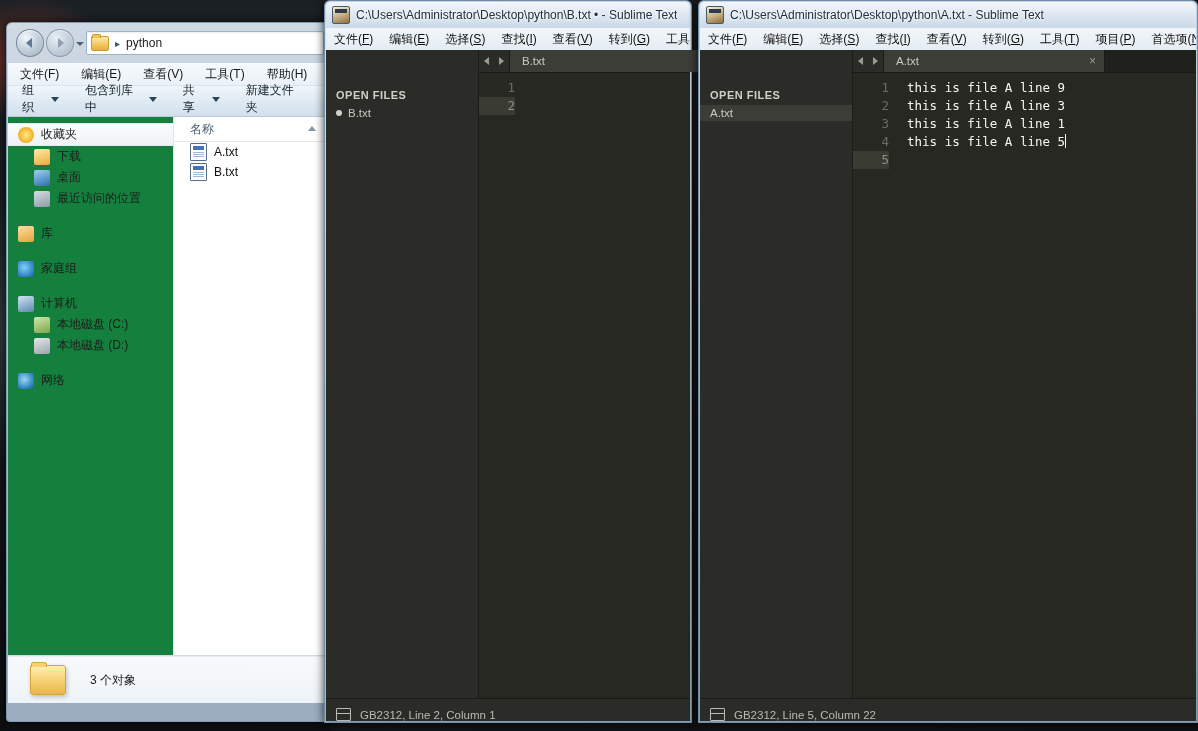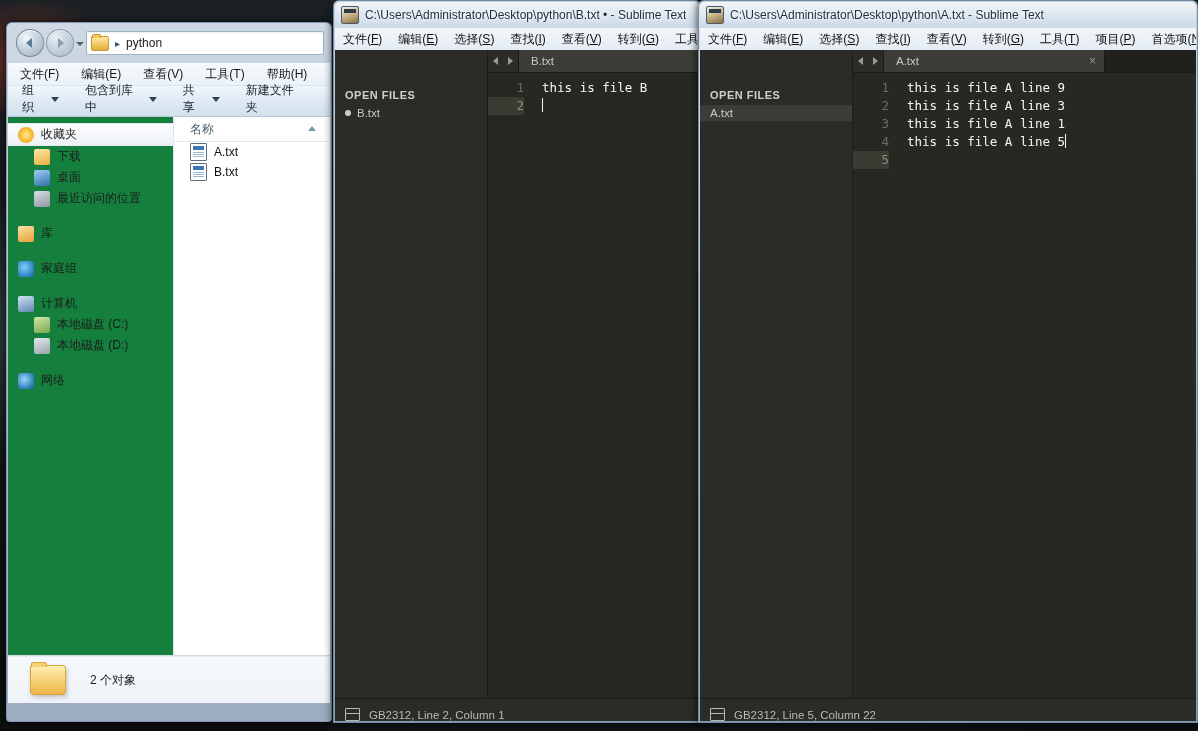--- a/index.html
+++ b/index.html
@@ -362,21 +362,21 @@
     font-size: 11.5px; color: #b9bab2;
   }
   .sb-icon {
     width: 13px; height: 11px; margin-right: 9px; flex: 0 0 auto;
     border: 1px solid #b9bab2; border-radius: 1px; position: relative;
   }
   .sb-icon:after {
     content:""; position:absolute; left:0; top:4px; right:0; height:1px; background:#b9bab2;
   }
 
-  #sublimeB { left: 333px; top: 0px; width: 368px; height: 723px; }
+  #sublimeB { left: 324px; top: 0px; width: 368px; height: 723px; }
   #sublimeA { left: 698px; top: 0px; width: 500px; height: 723px; }
   #sublimeA .tab { min-width: 200px; }
 </style>
 </head>
 <body>
 
 <div id="desktop">
 
   <div class="win" id="explorer">
     <div class="aero-frame">
@@ -474,21 +474,21 @@
               <div class="file-row">
                 <span class="file-ico"></span>
                 <span>B.txt</span>
               </div>
             </div>
         </div>
       </div>
 
       <div class="exp-status">
         <div class="status-folder"></div>
-        <span>2 个对象</span>
+        <span>3 个对象</span>
       </div>
     </div>
   </div>
 
   <div class="win" id="sublimeB">
     <div class="sub-frame">
       <div class="titlebar">
         <div class="app-icon"></div>
         <span class="title-text">C:\Users\Administrator\Desktop\python\B.txt • - Sublime Text</span>
       </div>
@@ -517,24 +517,20 @@
             </div>
             <div class="tab">
               <span class="tab-label">B.txt</span>
               <span class="dirty-dot"></span>
             </div>
           </div>
           <div class="editor">
             <div class="gutter" id="gutter-b">
                 <div class="ln">1</div>
                 <div class="ln cur">2</div>
-              </div>
-            <div class="codecol" id="code-b">
-                <div class="cl">this is file B</div>
-                <div class="cl"><span class="caret-bar"></span></div>
               </div>
           </div>
         </div>
       </div>
       <div class="statusbar">
         <span class="sb-icon"></span>
         <span>GB2312, Line 2, Column 1</span>
       </div>
     </div>
   </div>

